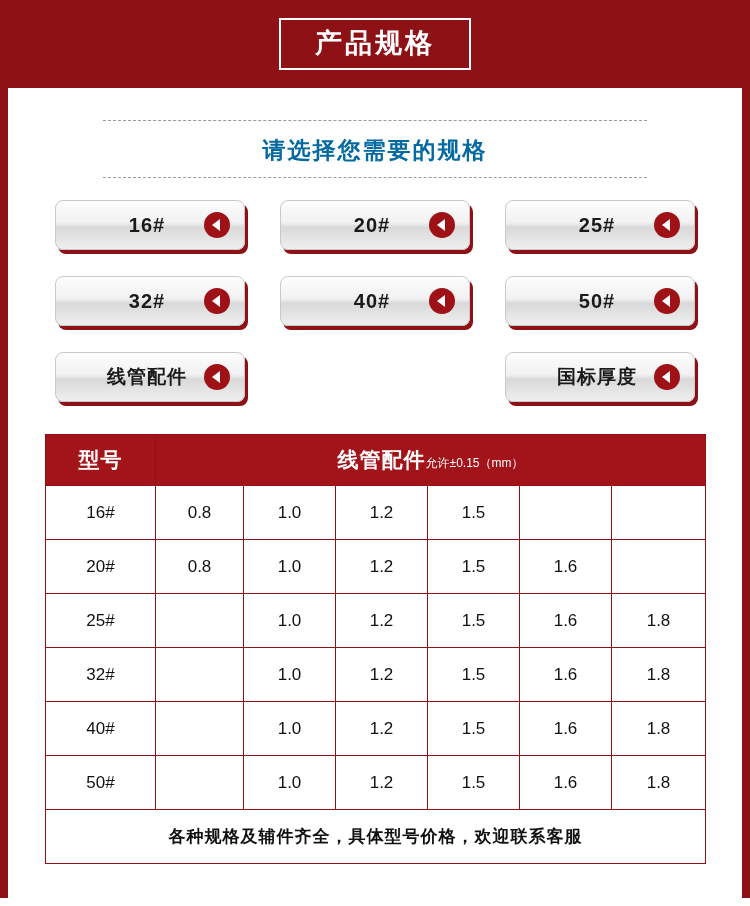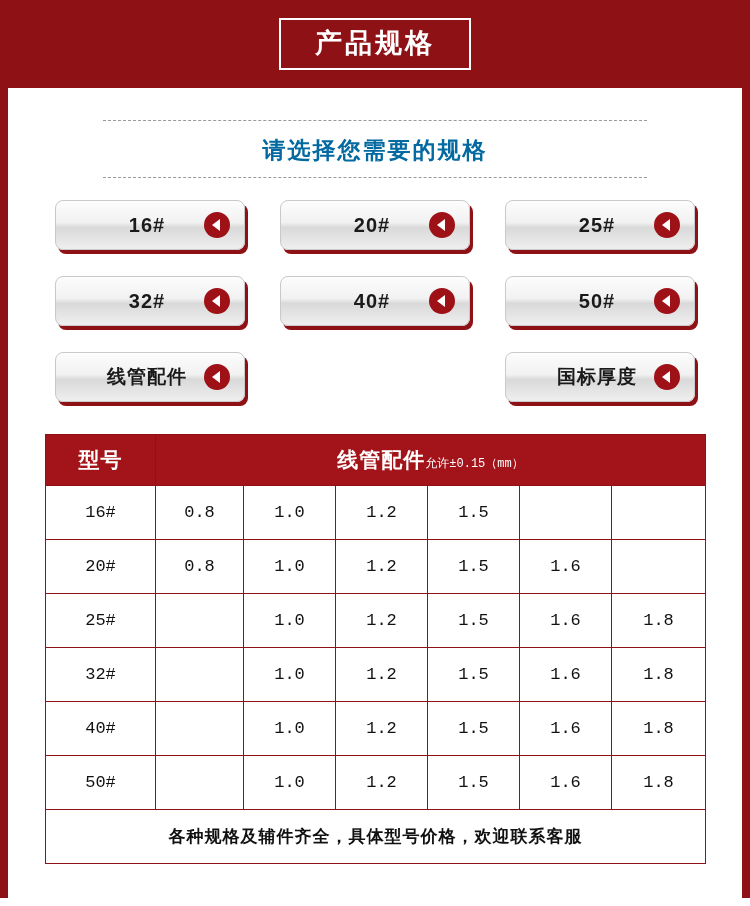--- a/index.html
+++ b/index.html
@@ -132,21 +132,21 @@
   }
   table.spec-table {
     width: 100%;
     border-collapse: collapse;
     table-layout: fixed;
   }
   table.spec-table th,
   table.spec-table td {
     border: 1px solid #8e1116;
     text-align: center;
-    font-family: Liberation Mono, monospace;
+    font-family: Liberation Sans, sans-serif;
   }
   table.spec-table thead th {
     background: #a2131a;
     color: #ffffff;
     height: 48px;
     font-size: 21px;
     font-weight: bold;
     letter-spacing: 1px;
   }
   table.spec-table thead th .small {

